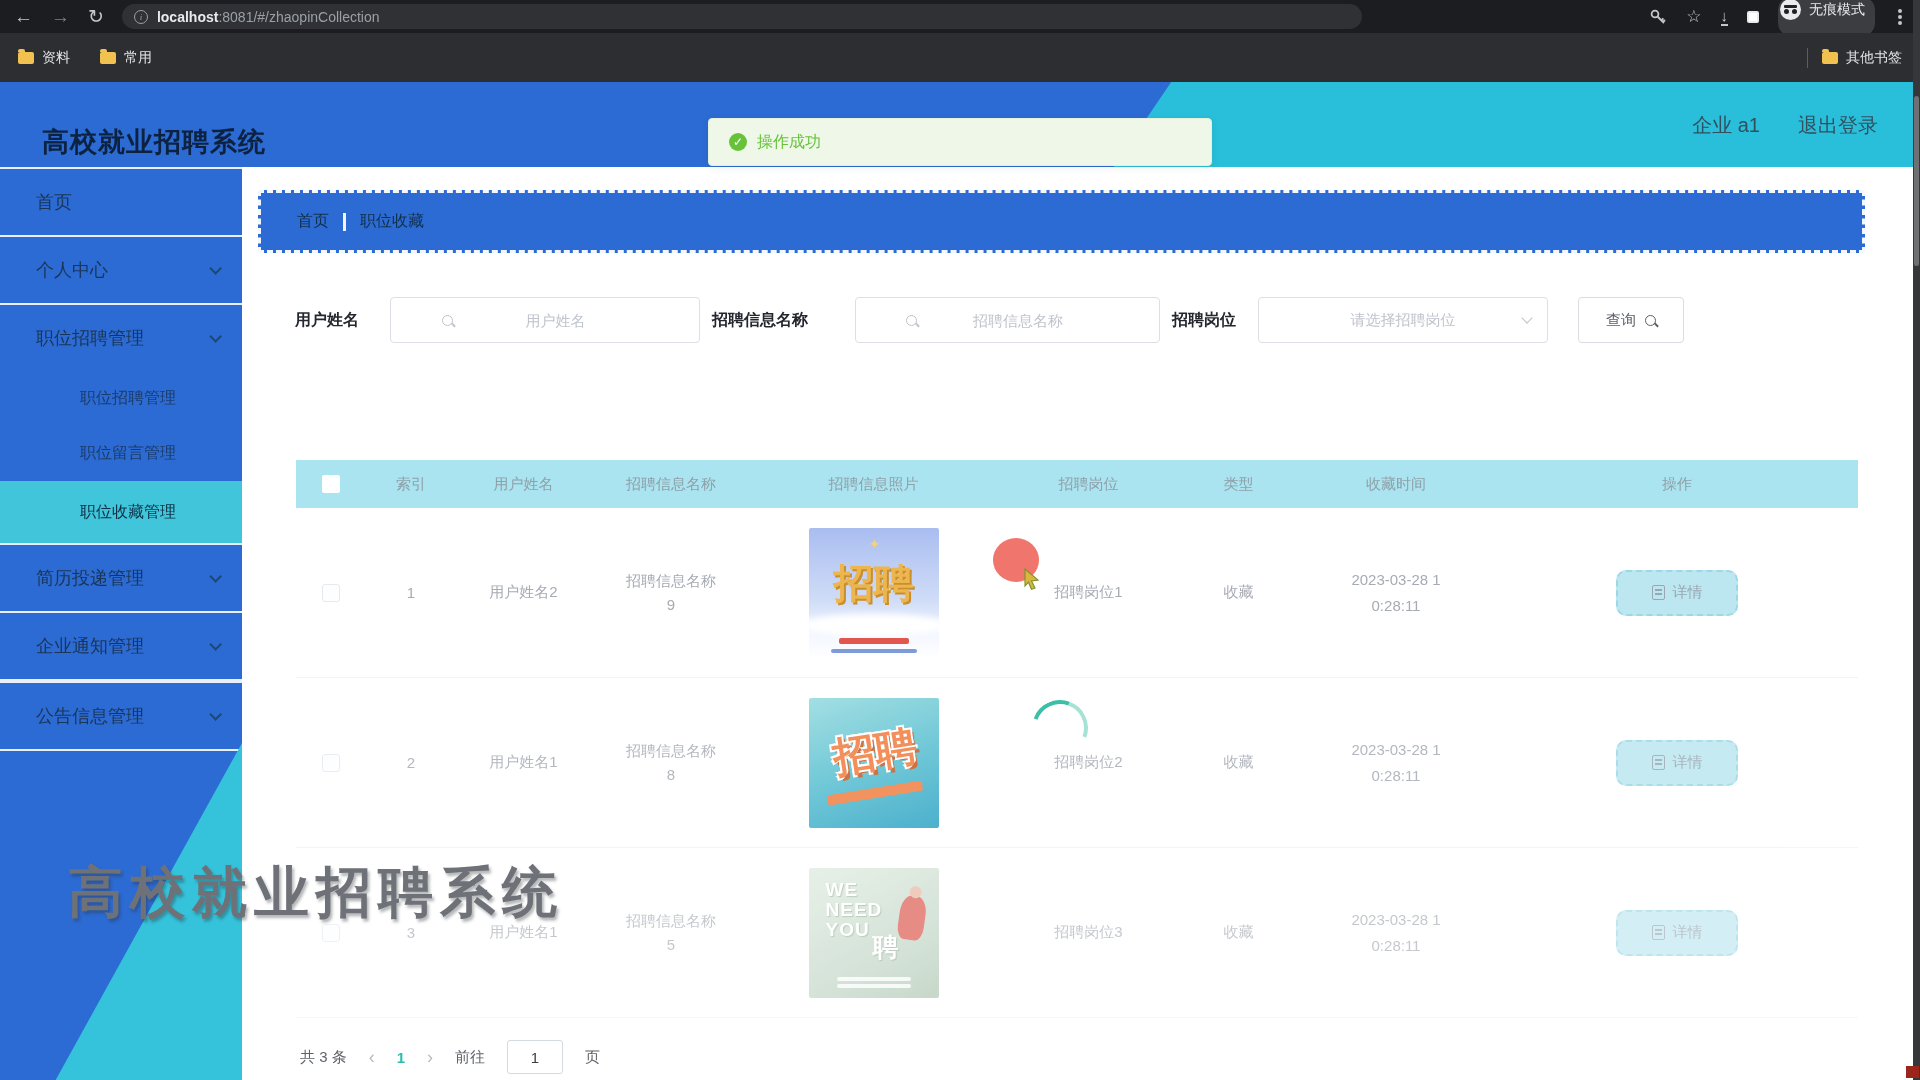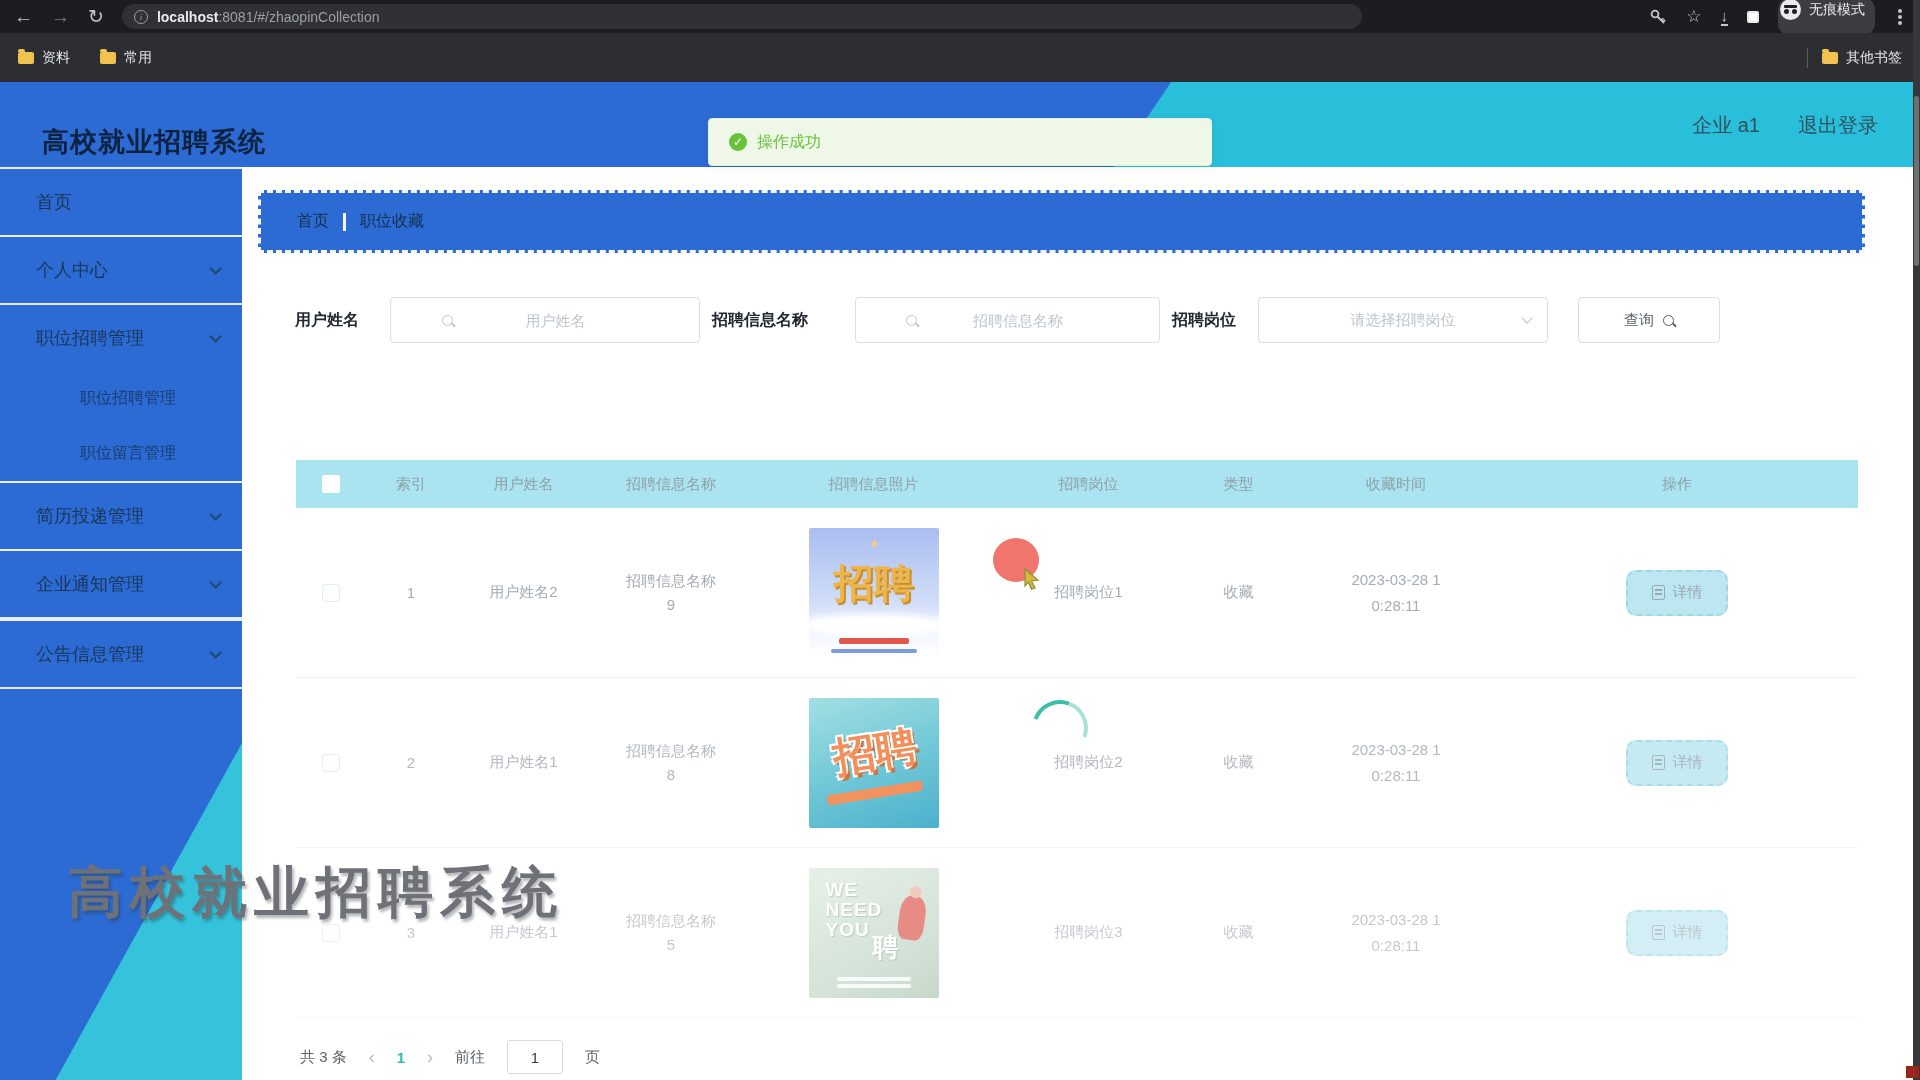--- a/index.html
+++ b/index.html
@@ -107,21 +107,21 @@
   .table { position:absolute; left:54px; top:293px; width:1562px; }
   .tgrid { display:grid; grid-template-columns:70px 90px 135px 160px 245px 185px 115px 200px 1fr;
     align-items:center; }
   .thead { height:48px; background:#a9e4f0; color:#8fa0a8; font-size:15px; }
   .thead > div, .trow > div { display:flex; align-items:center; justify-content:center; text-align:center;}
   .trow { height:170px; color:#a6abb4; font-size:15px; border-bottom:1px solid #f0f4f7; }
   .cb-h { width:18px; height:18px; background:#fff; border-radius:2px; }
   .cb-r { width:18px; height:18px; background:#fdfeff; border:1px solid #e6eaef; border-radius:3px; }
   .wrapname { width:92px; line-height:1.6; }
   .timecell { line-height:1.7; }
-  .detail-btn { width:102px; height:46px; background:#bce7f0; border:2px dashed #9bd8e6;
+  .detail-btn { width:122px; height:46px; background:#bce7f0; border:2px dashed #9bd8e6;
     border-radius:10px; display:flex; align-items:center; justify-content:center; gap:8px;
     color:#9aa7b3; font-size:15px; cursor:pointer; }
   .doc-ic { width:13px; height:15px; border:1.5px solid #9aa7b3; border-radius:2px; position:relative;}
   .doc-ic::before { content:""; position:absolute; left:2px; right:2px; top:3px; height:1.5px;
     background:#9aa7b3; box-shadow:0 4px 0 #9aa7b3; }
   .dim1 { opacity:.85; } .dim2 { opacity:.65; }
 
   
   .poster { width:130px; height:130px; border-radius:2px; position:relative; overflow:hidden; }
   .poster1 { background:linear-gradient(180deg,#aabdf0 0%,#cfdcf7 55%,#f2f6ff 80%,#ffffff 100%); }
@@ -246,20 +246,23 @@
   <div class="s-item">
     <span>职位招聘管理</span>
     <span class="chev"></span>
   </div>
   <div class="s-sub">
     <span>职位招聘管理</span>
   </div>
   <div class="s-sub">
     <span>职位留言管理</span>
   </div>
+  <div class="s-sub active">
+    <span>职位收藏管理</span>
+  </div>
   <div class="s-div"></div>
   <div class="s-item">
     <span>简历投递管理</span>
     <span class="chev"></span>
   </div>
   <div class="s-div"></div>
   <div class="s-item">
     <span>企业通知管理</span>
     <span class="chev"></span>
   </div>
@@ -290,21 +293,21 @@
     <span class="f-label" style="left:470px;">招聘信息名称</span>
     <div class="f-input" style="left:613px; width:305px;">
       <span class="mag"></span>
       <input placeholder="招聘信息名称" style="">
     </div>
     <span class="f-label" style="left:930px;">招聘岗位</span>
     <div class="f-select" style="left:1016px; width:290px;">
       <span>请选择招聘岗位</span>
       <span class="chev"></span>
     </div>
-    <div class="f-btn" style="left:1336px; width:142px;">
+    <div class="f-btn" style="left:1336px; width:106px;">
       <span>查询</span>
       <span class="mag"></span>
     </div>
   </div>
 
   <div class="table">
     <div class="tgrid thead">
       <div>
           <span class="cb-h"></span>
         </div>

